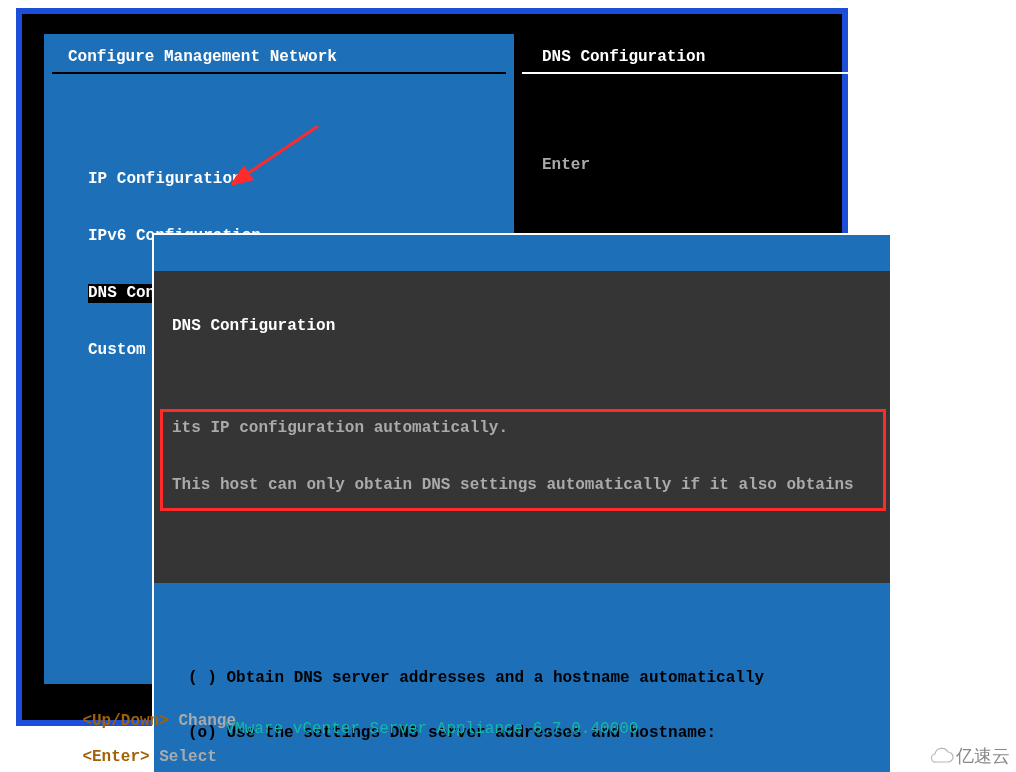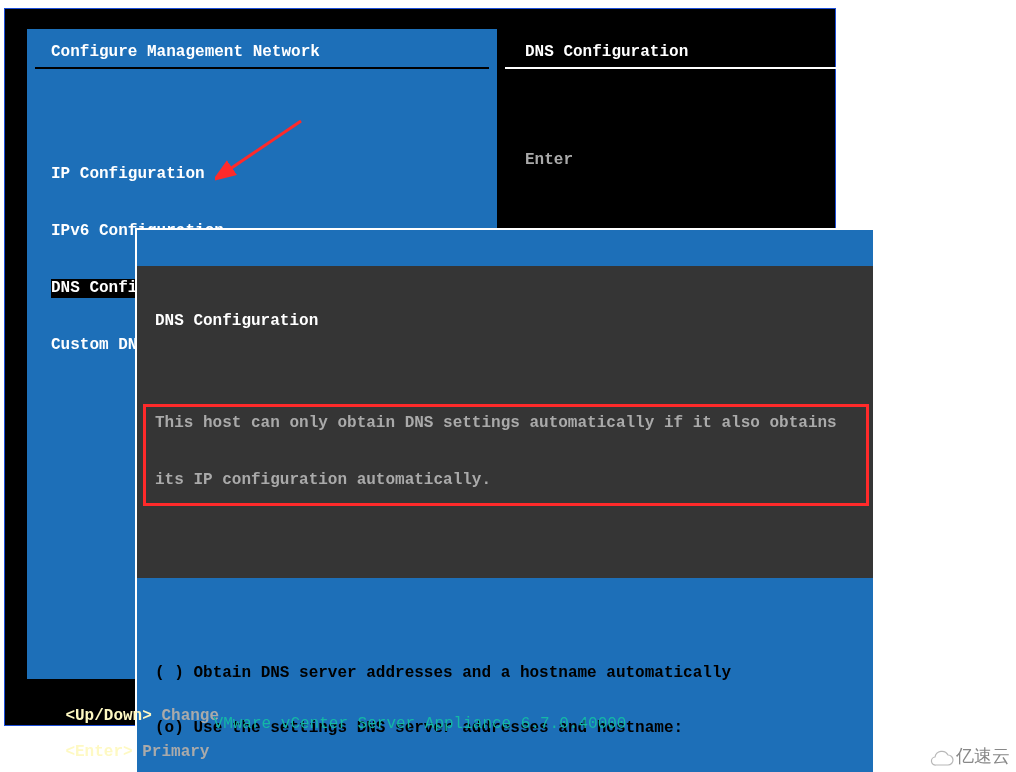--- a/index.html
+++ b/index.html
@@ -8,26 +8,26 @@
     width: 1016px;
     height: 772px;
     font-family: "Courier New", Courier, monospace;
     font-size: 16px;
     background: #fff;
     overflow: hidden;
   }
   .screen {
     position: relative;
     box-sizing: border-box;
-    left: 4px;
+    left: 16px;
     top: 8px;
     width: 832px;
     height: 718px;
     background: #000;
-    border: 1px solid #1d4ed8;
+    border: 6px solid #1d4ed8;
     color: #9a9a9a;
     white-space: pre;
   }
   .left-panel {
     position: absolute;
     left: 22px;
     top: 20px;
     width: 470px;
     height: 650px;
     background: #1d6fb8;
@@ -52,21 +52,21 @@
   .hr.right { left: 500px; width: 478px; border-top-color:#fff; }
   
   .menu {
     position: absolute;
     left: 46px;
     top: 118px;
     color: #fff;
     font-weight: bold;
     line-height: 19px;
   }
-  .menu .item { width: 310px; }
+  .menu .item { width: 310px; margin-left: 20px; }
   .menu .item.sel {
     background: #000;
     color: #fff;
   }
   
   .info {
     position: absolute;
     left: 520px;
     top: 104px;
     color: #aaa;
@@ -90,36 +90,36 @@
   .dialog-title {
     color: #fff;
     font-weight: bold;
     margin-bottom: 10px;
   }
   .dialog-body {
     padding: 14px 18px 14px 18px;
     color: #000;
     font-weight: bold;
   }
-  .radio-line { line-height: 19px; }
+  .radio-line { line-height: 19px; margin-left: 16px; }
   .red-box {
     position: absolute;
     border: 3px solid #ff2a2a;
     pointer-events: none;
   }
   
   .bottom-hints {
     position: absolute;
     left: 22px;
     right: 22px;
     top: 680px;
     color: #aaa;
     font-weight: bold;
   }
-  .bottom-hints .kc { color:#fef9c3; }
+  .bottom-hints .kc { color:#a16207; }
   .footer-line {
     position: absolute;
     left: 0; right:0;
     top: 706px;
     text-align: center;
     color: #14b8a6;
     font-weight: normal;
   }
   
   .arrow {
@@ -128,21 +128,21 @@
   }
   
   .watermark {
     position: absolute;
     right: 6px;
     bottom: 4px;
     color: #888;
     font-family: Arial, sans-serif;
     font-size: 18px;
     display:flex;
-    align-items:flex-end;
+    align-items:center;
     gap:0;
   }
   .watermark svg { opacity:.6; }
 </style>
 </head>
 <body>
 
 <div class="screen">
 
   <div class="left-panel"></div>
@@ -168,22 +168,22 @@
     <div>192.168.80.2</div>
     <div>Alternate DNS Server:</div>
     <div>Not set</div>
   </div>
 
   
   <div class="dialog">
     <div class="dialog-head">
       <div class="dialog-title">DNS Configuration</div>
       <div style="color:#aaa;font-weight:bold;line-height:19px">
+        <div>its IP configuration automatically.</div>
         <div>This host can only obtain DNS settings automatically if it also obtains</div>
-        <div>its IP configuration automatically.</div>
       </div>
     </div>
     <div class="dialog-body">
       <div class="radio-line"><span>( )</span> <span>Obtain DNS server addresses and a hostname automatically</span></div>
       <div class="radio-line"><span>(o)</span> <span>Use the settings DNS server addresses and hostname:</span></div>
 
       
 
       
     </div>
@@ -199,21 +199,21 @@
         <path d="M0,0 L0,6 L8,3 z" fill="#ff2a2a"></path>
       </marker>
     </defs>
     <line x1="86" y1="6" x2="12" y2="56" stroke="#ff2a2a" stroke-width="3" marker-end="url(#ah)"></line>
   </svg>
 
   
   <div class="bottom-hints">
     <span class="kc">&lt;Up/Down&gt;</span> <span>Change</span>
     <span style="display:inline-block;width:300px"></span>
-    <span class="kc">&lt;Enter&gt;</span> <span>Primary</span>
+    <span class="kc">&lt;Enter&gt;</span> <span>Select</span>
     <span style="display:inline-block;width:120px"></span>
      
   </div>
 
   <div class="footer-line">VMware vCenter Server Appliance 6.7.0.40000</div>
 </div>
 
 <div class="watermark">
   <svg width="28" height="18" viewBox="0 0 28 18">
     <path d="M8 15h12a5 5 0 0 0 0-10 7 7 0 0 0-13 2 4 4 0 0 0 1 8z" fill="none" stroke="#888" stroke-width="1.2"></path>

